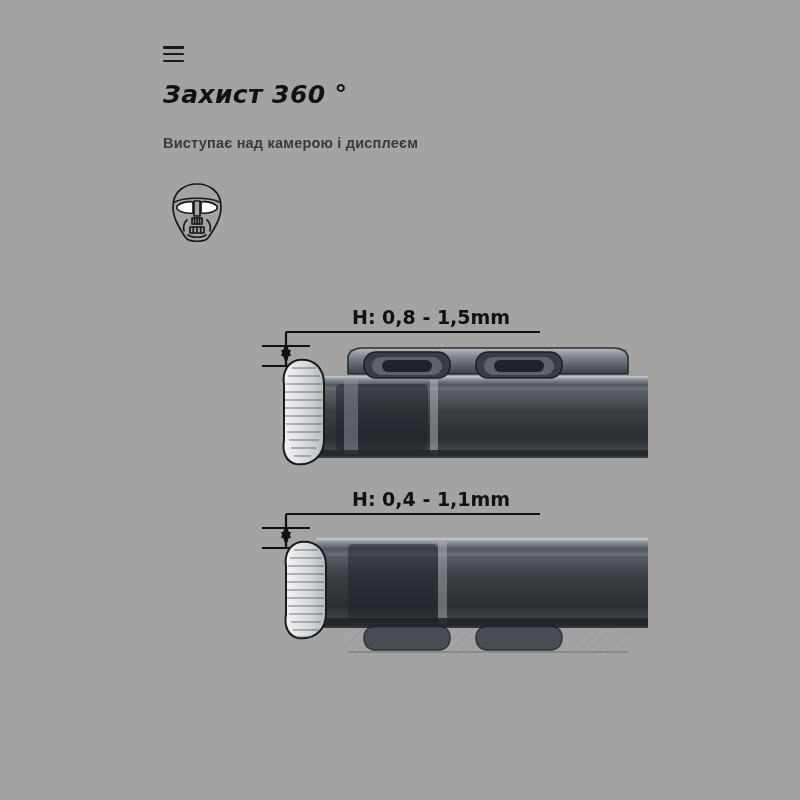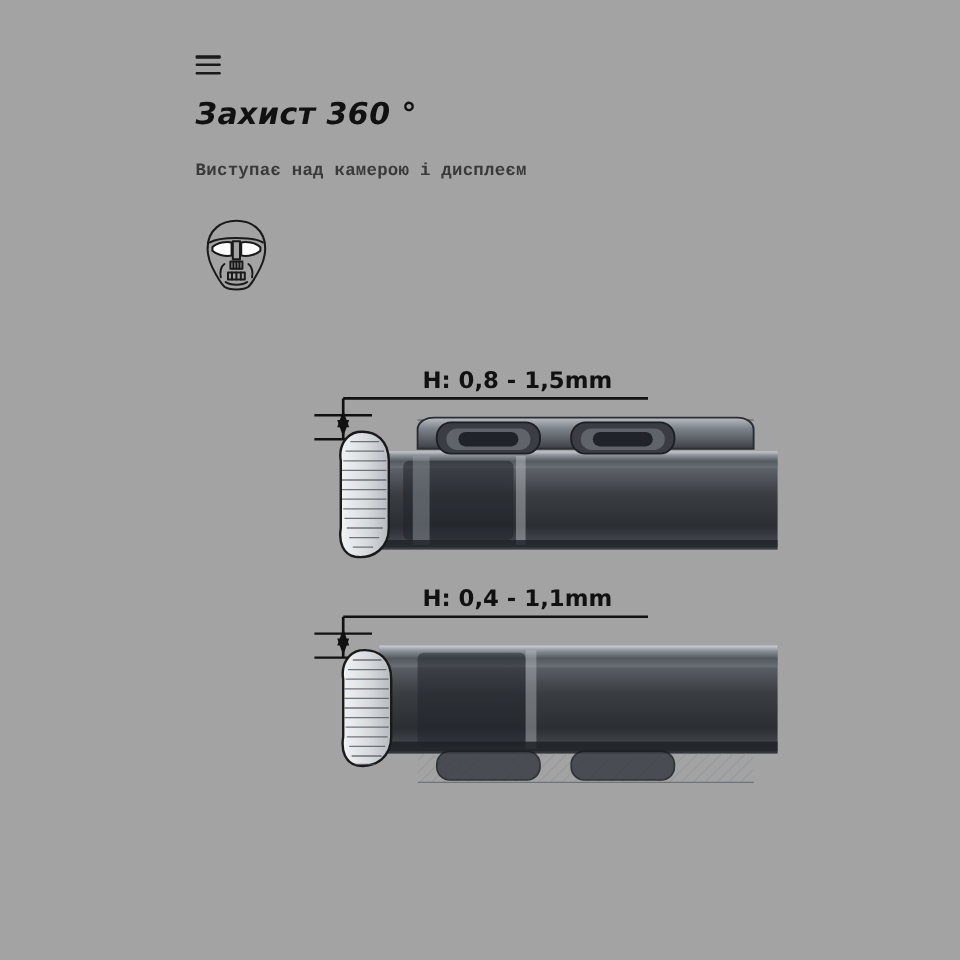--- a/index.html
+++ b/index.html
@@ -48,21 +48,21 @@
     font-style: italic;
     letter-spacing: 0.4px;
     color: #111111;
     white-space: nowrap;
   }
 
   .subhead {
     position: absolute;
     left: 163px;
     top: 135px;
-    font-family: Liberation Mono, monospace;
+    font-family: Liberation Sans, sans-serif;
     font-size: 14.5px;
     font-weight: bold;
     color: #3a3a3a;
     letter-spacing: 0.2px;
     white-space: nowrap;
   }
 
   .brand-logo {
     position: absolute;
     left: 163px;

